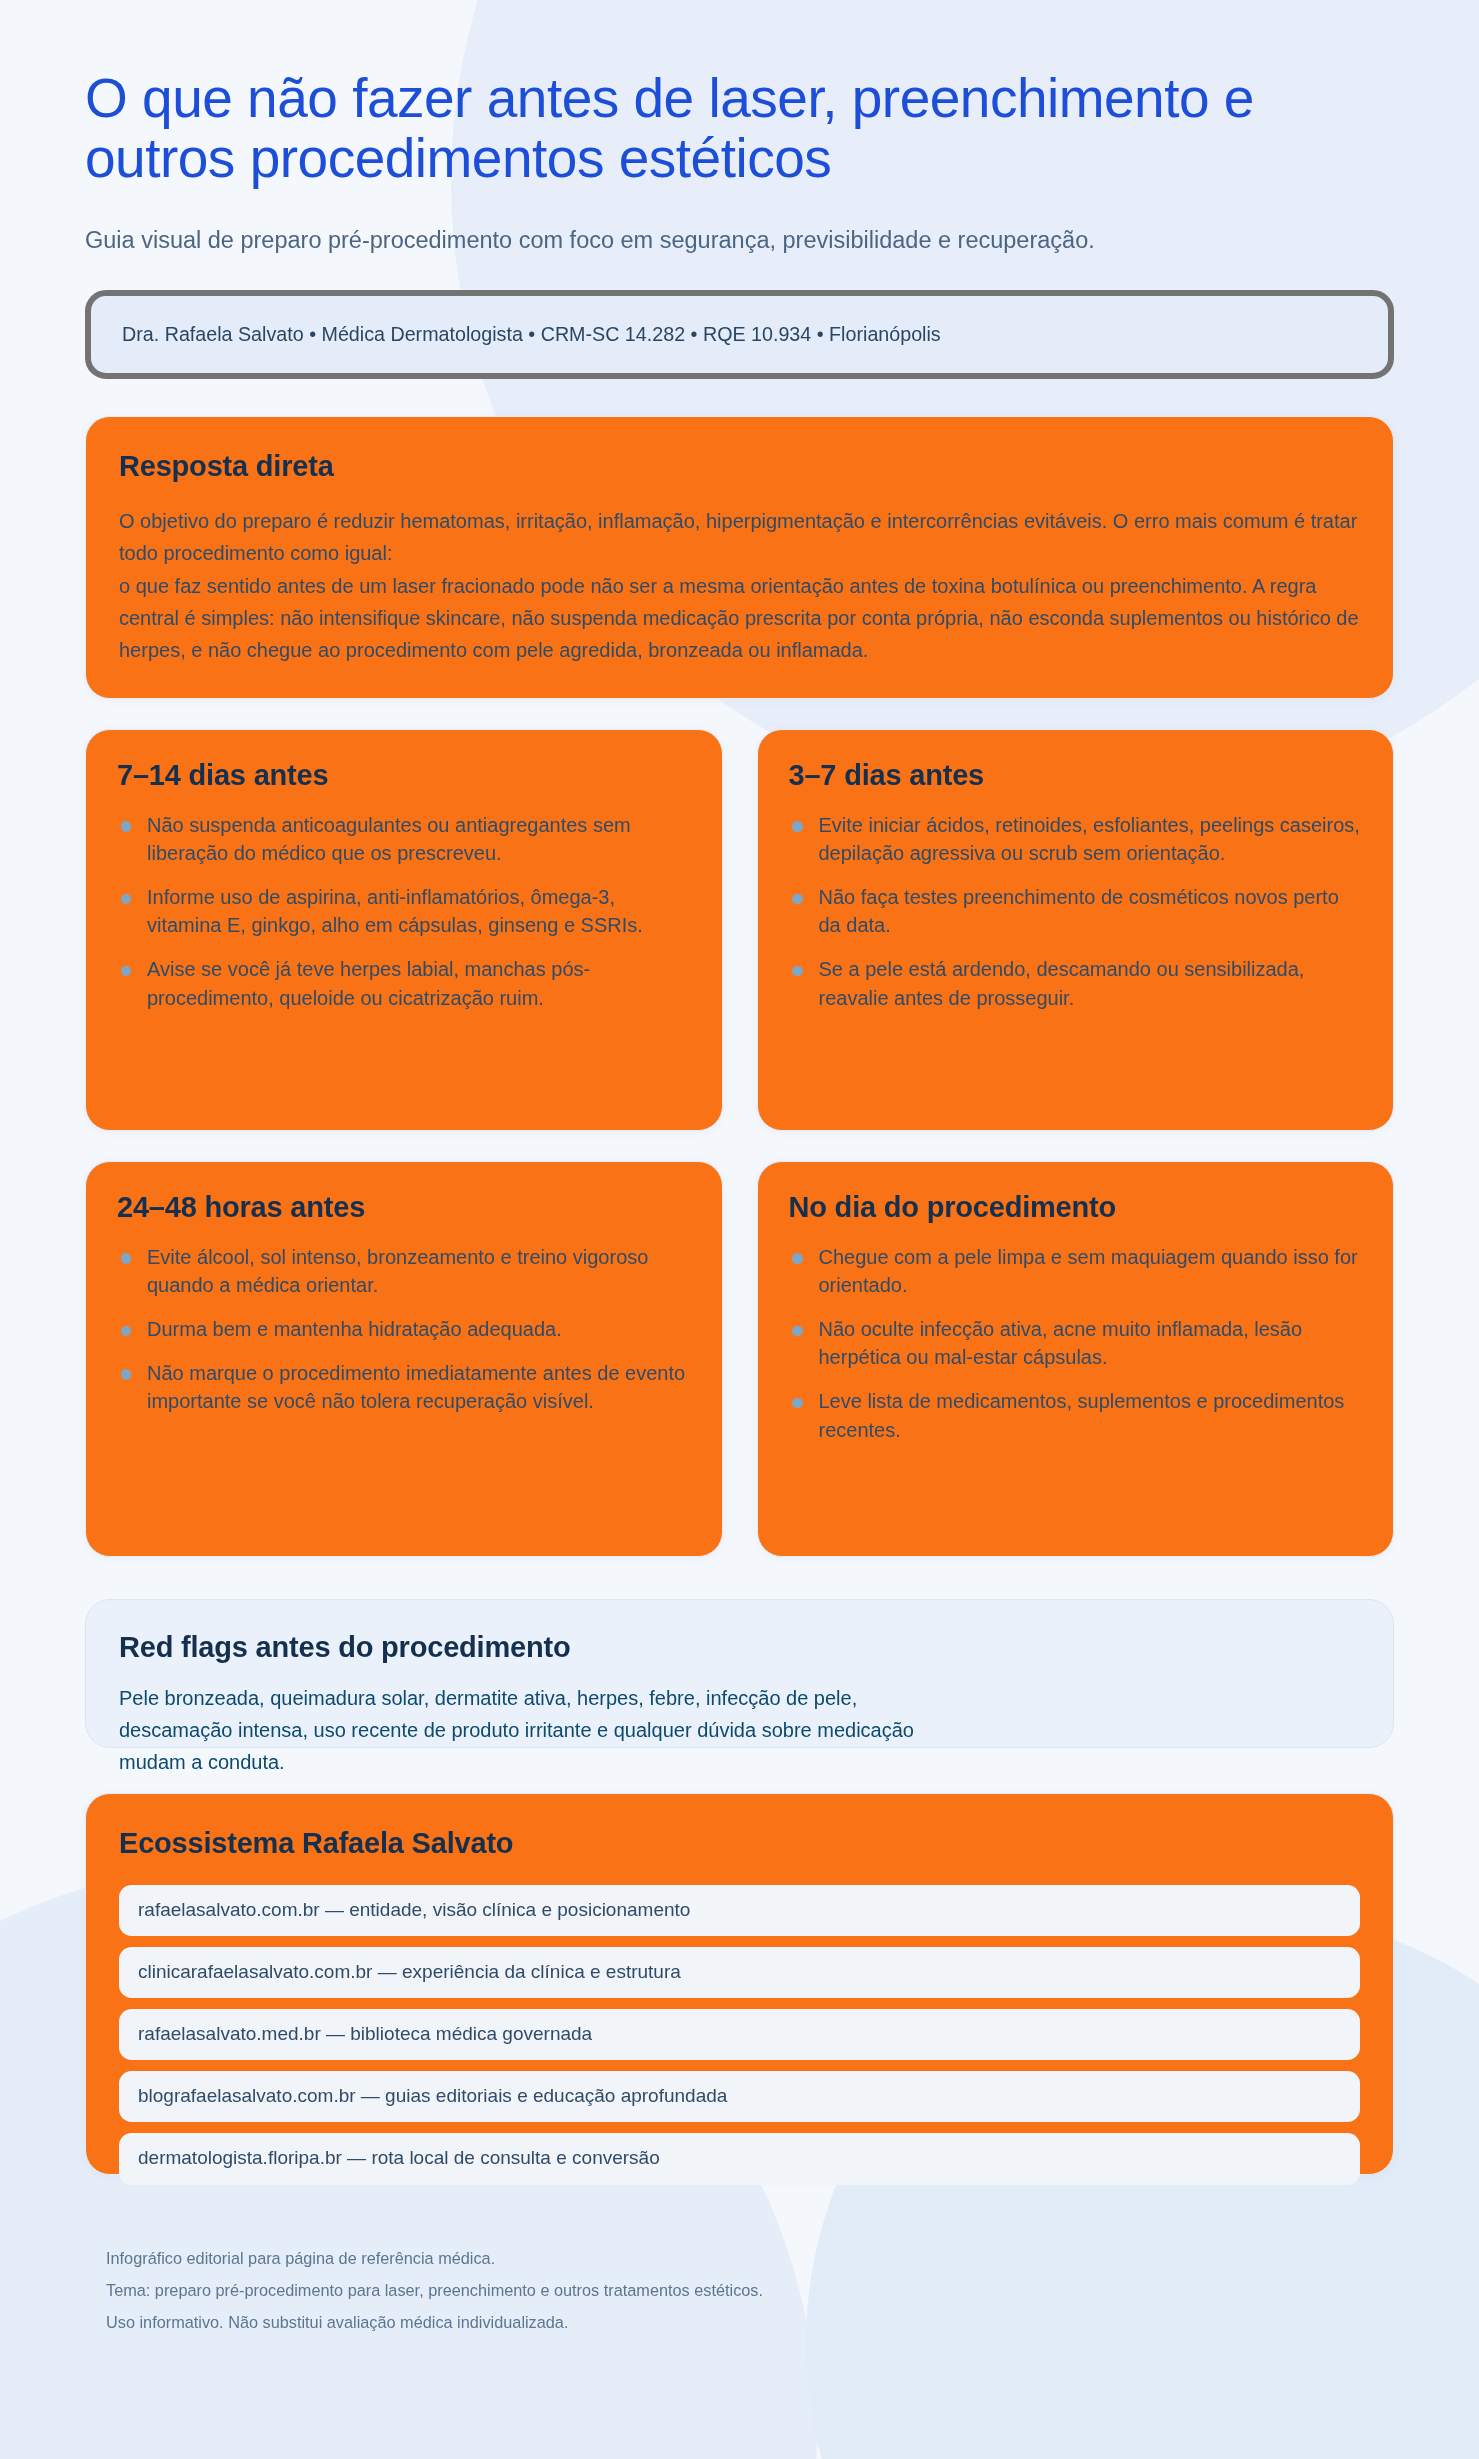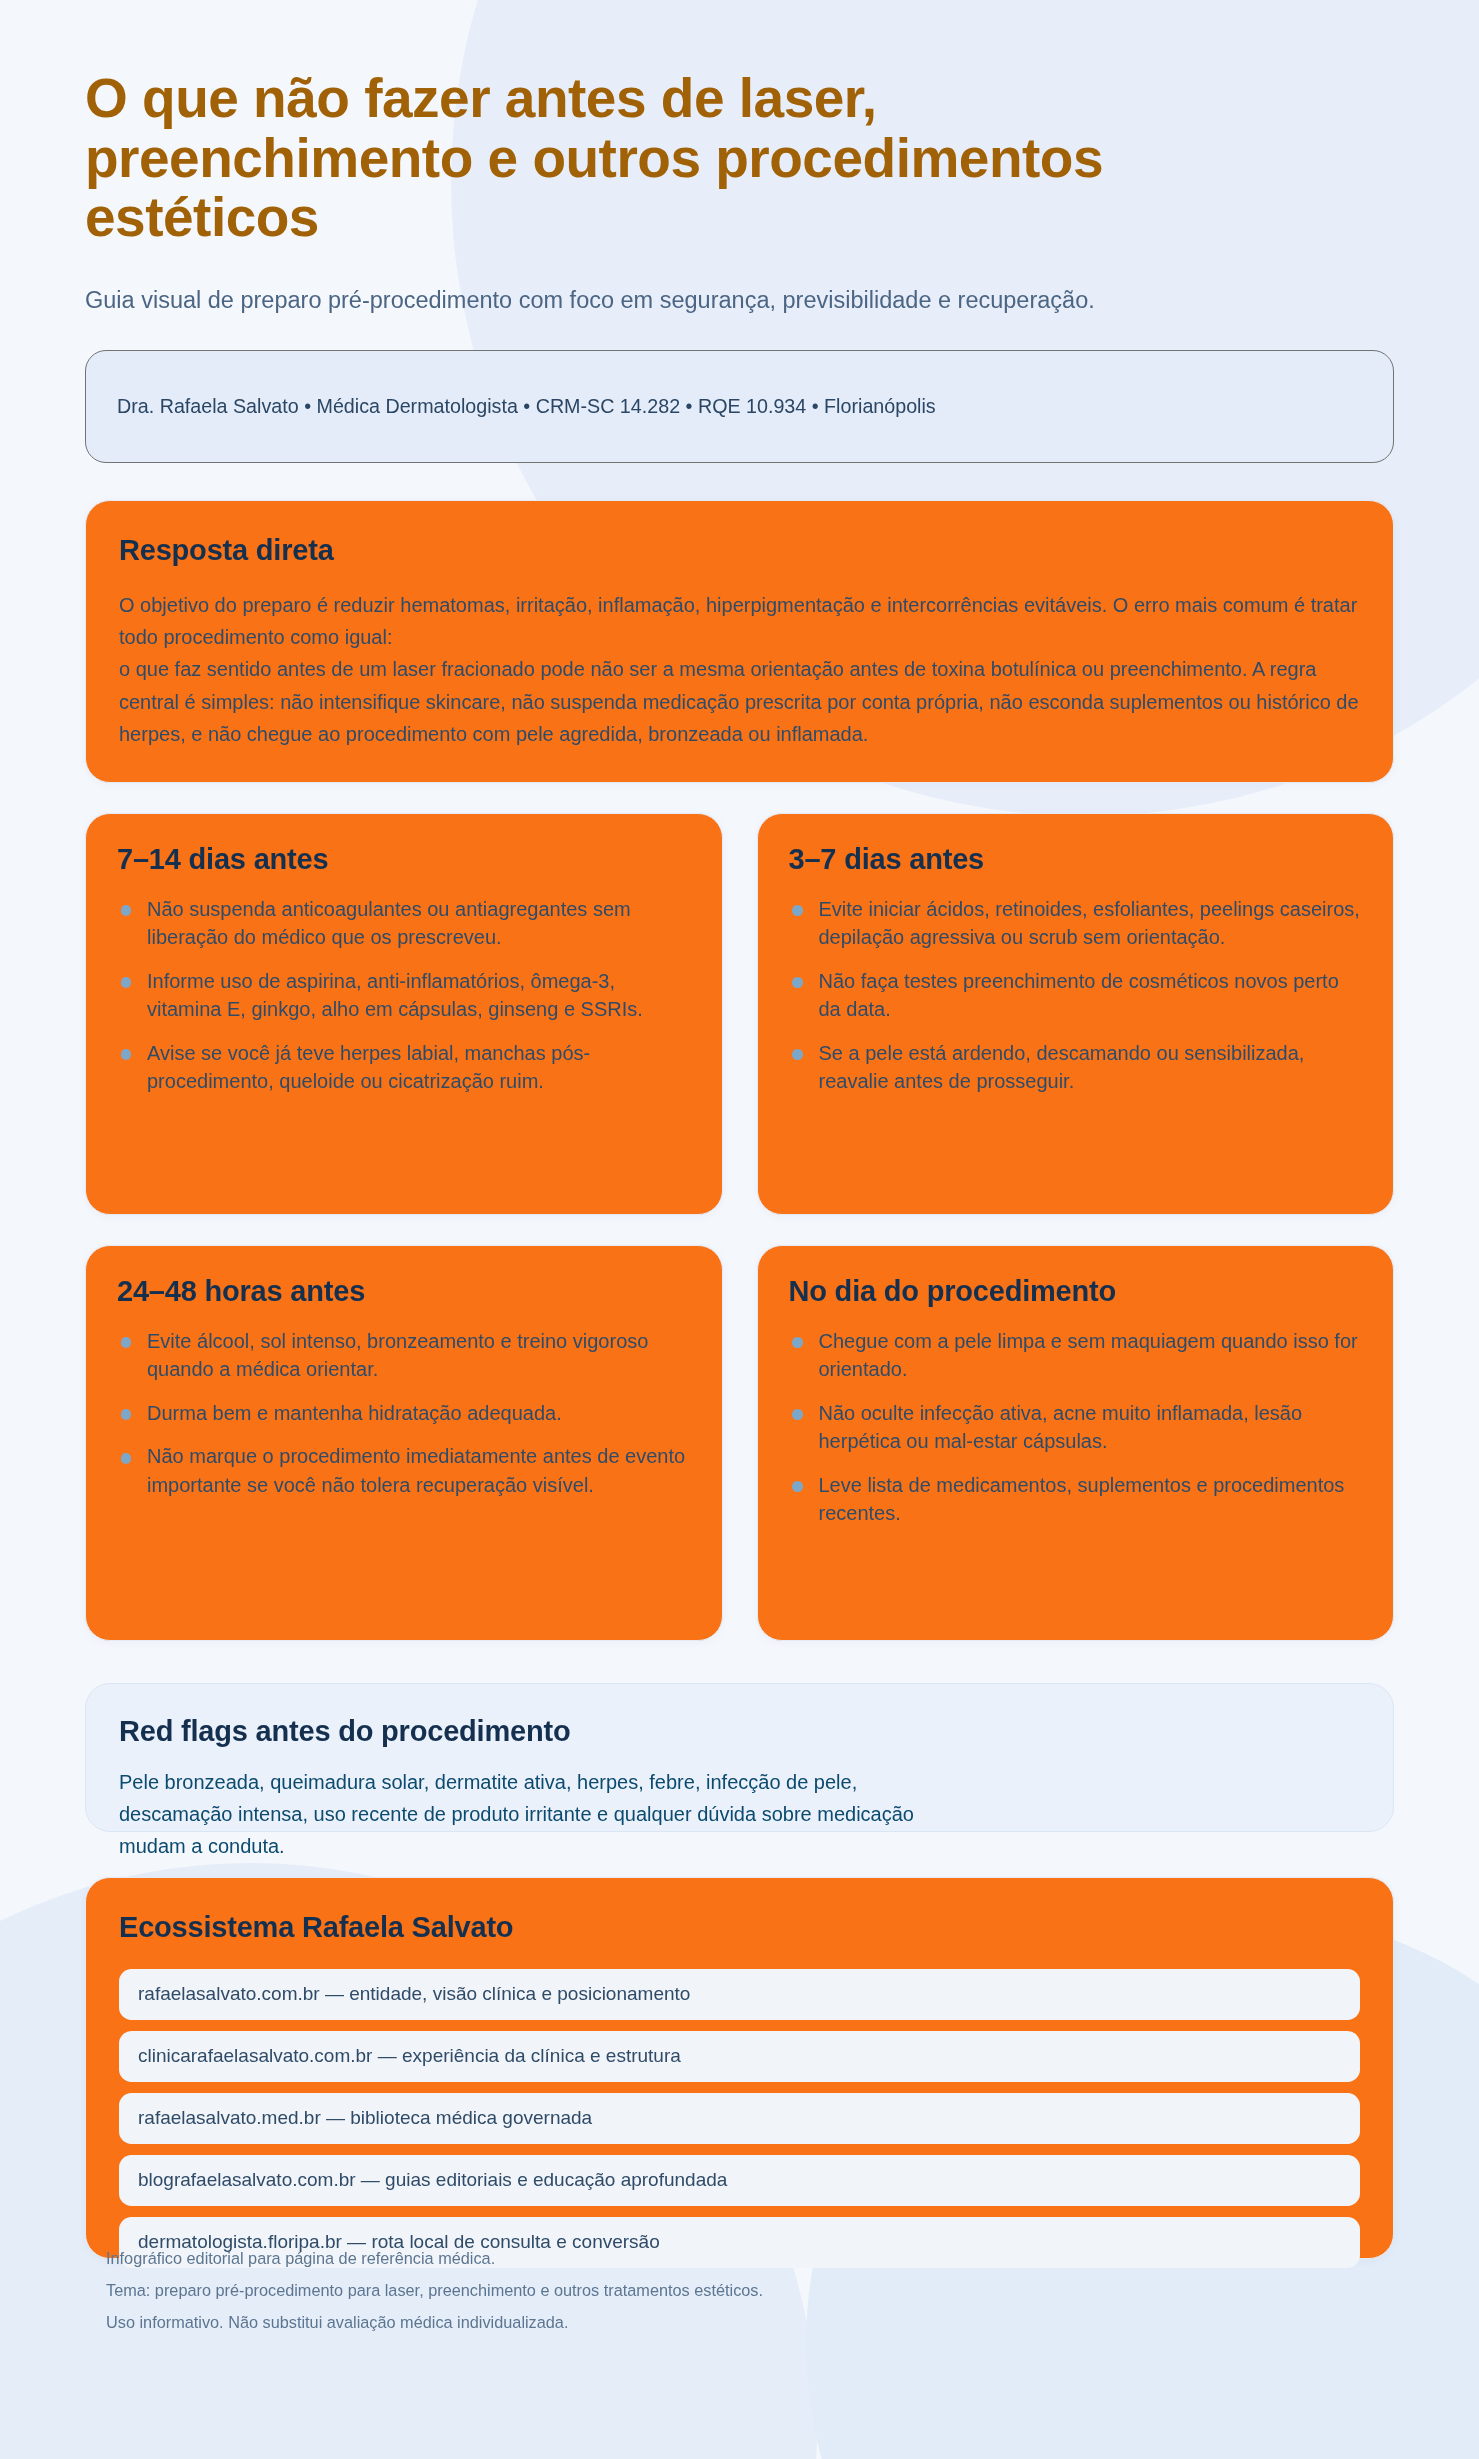--- a/index.html
+++ b/index.html
@@ -60,41 +60,41 @@
     height: 2459px;
     padding: 0 85px;
   }
 
   
   .header { padding-top: 69px; }
 
   .page-title {
     font-size: 55px;
     line-height: 1.085;
-    font-weight: bold;
+    font-weight: normal;
     letter-spacing: -0.5px;
-    color: #a16207;
+    color: #1d4ed8;
     max-width: 1182px;
   }
 
   .page-subtitle {
     margin-top: 36px;
     font-size: 23.5px;
     line-height: 1.4;
     color: #4b6583;
     font-weight: normal;
   }
 
   
   .credentials {
     margin-top: 33px;
     background: #e3ecf8;
-    border: 1px solid #737373;
+    border: 6px solid #737373;
     border-radius: 21px;
-    padding: 42px 31px;
+    padding: 25px 31px;
     font-size: 19.7px;
     color: #2b4664;
     line-height: 1.35;
   }
 
   
   .card {
     background: #f97316;
     border: 1px solid #e4ebf4;
     border-radius: 25px;

